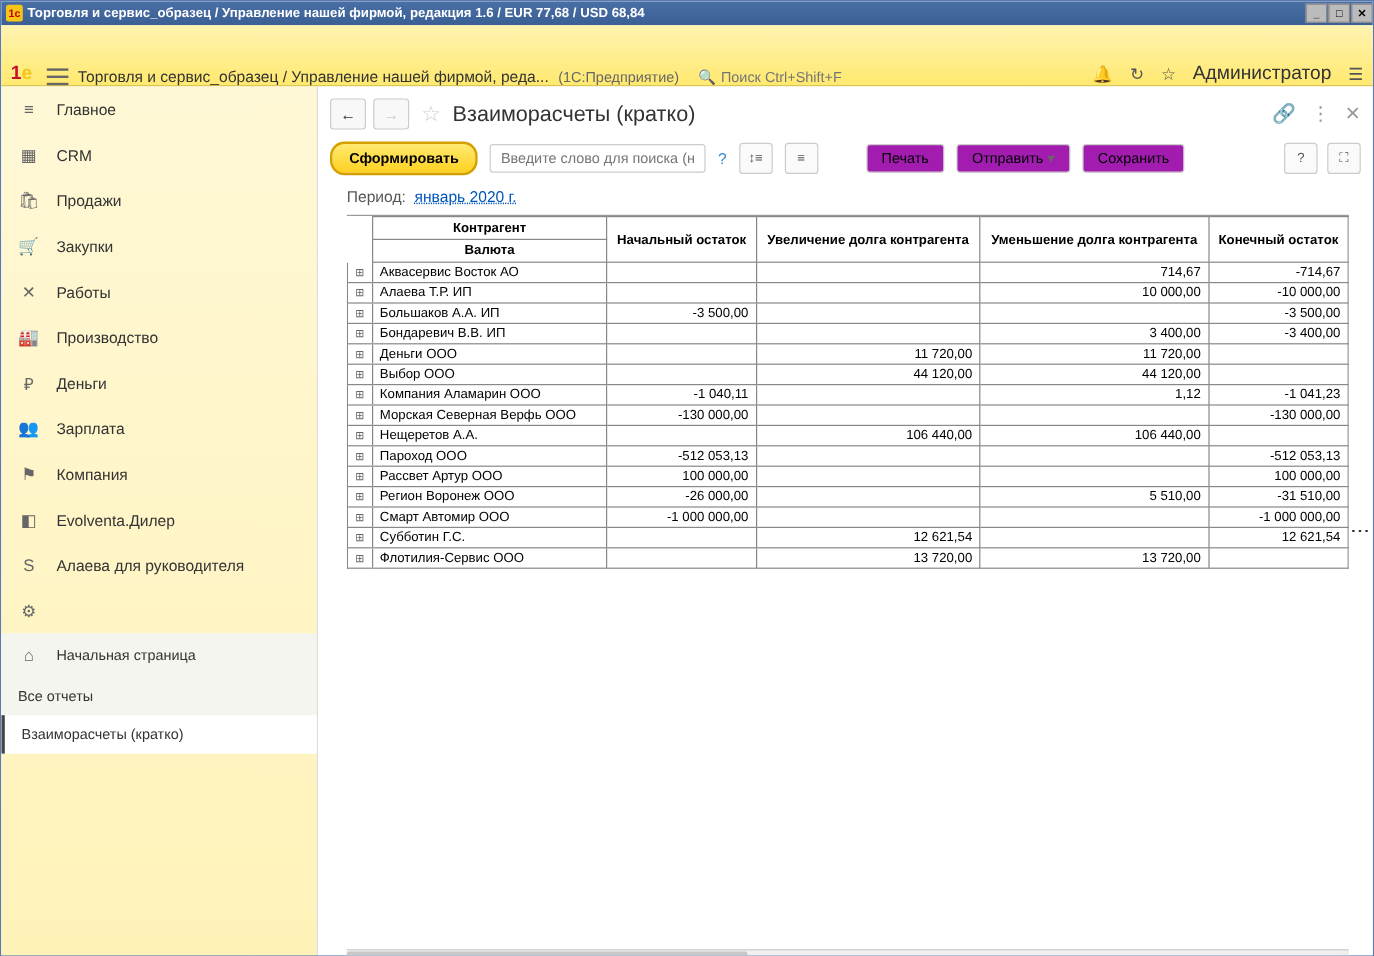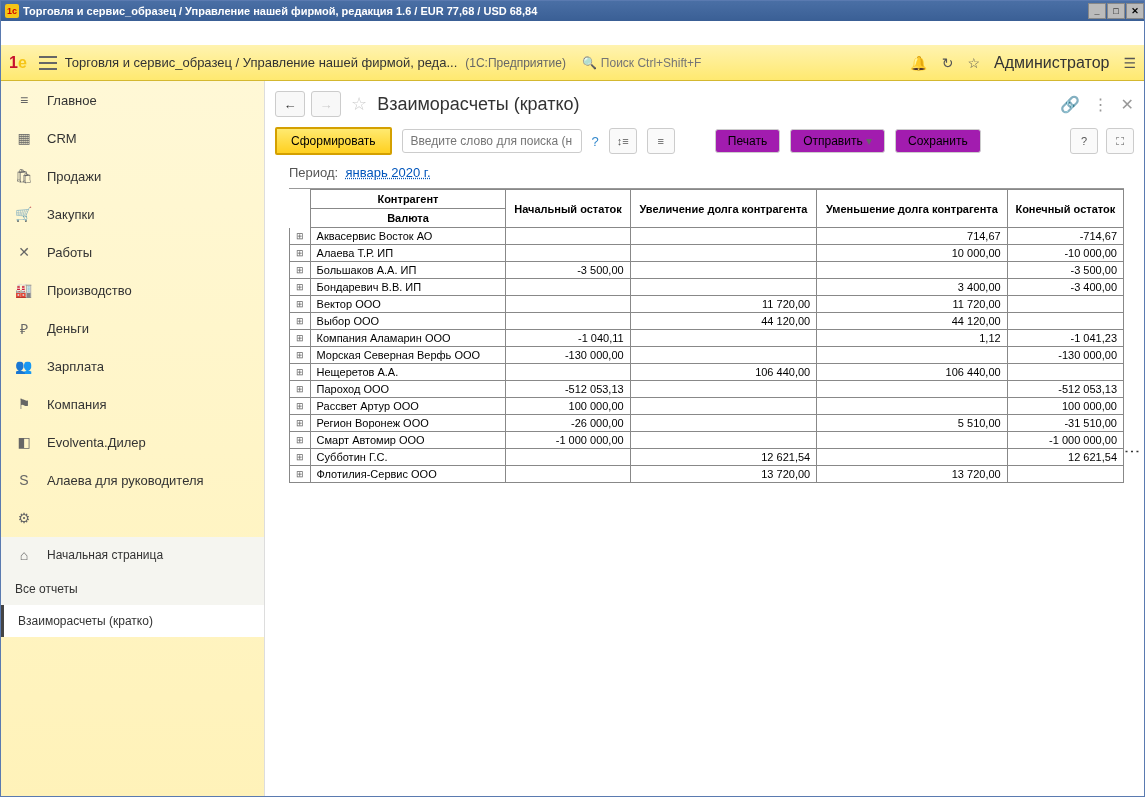--- a/index.html
+++ b/index.html
@@ -19,28 +19,27 @@
   display: flex;
   align-items: center;
   padding-left: 4px;
   font-size: 11px;
   font-weight: bold;
 }
 .titlebar .logo { width: 14px; height: 14px; background: #f5c518; border-radius: 2px; margin-right: 4px; display:inline-flex;align-items:center;justify-content:center;color:#c00;font-size:9px;}
 .titlebar .win-controls { margin-left: auto; display: flex; }
 .titlebar .win-btn { width: 18px; height: 16px; background: #bbb; border:1px solid #888; margin-left:1px; display:flex;align-items:center;justify-content:center;font-size:9px;color:#000;cursor:pointer;}
 .toolbar {
-  height: 36px;
+  height: 51px;
   background: linear-gradient(#fff3b0, #ffe970);
   border-bottom: 1px solid #d4b830;
   display: flex;
-  align-items: center;
+  align-items: flex-end;
   padding: 0 8px;
   gap: 8px;
-  margin-top: 24px;
 }
 .logo1c { font-weight:bold; color:#c8102e; font-size:16px; margin-right:4px;}
 .toolbar .burger { width:18px;height:14px;cursor:pointer;display:flex;flex-direction:column;justify-content:space-between;}
 .toolbar .burger span{height:2px;background:#666;}
 .toolbar .crumb { color:#333; font-size:13px; }
 .toolbar .app-tag { color: #666; }
 .toolbar .search-wrap { display:flex;align-items:center;gap:4px;color:#999;margin-left:8px;}
 .toolbar .search-input { border:none;background:transparent;color:#999;font-size:12px;width:140px;}
 .toolbar .right-icons{margin-left:auto;display:flex;align-items:center;gap:14px;color:#555;font-size:14px;}
 .toolbar .right-icons .ico{cursor:pointer;}
@@ -66,21 +65,21 @@
 .side-secondary .side-item { background:#f5f5f0; padding:9px 14px; font-size:12px;}
 .side-secondary .side-item.active { background:#fff; border-left:3px solid #444;}
 .content { flex:1; background:#fff; display:flex;flex-direction:column; padding:6px 10px 6px 10px; position:relative;}
 .page-header { display:flex;align-items:center;gap:6px;padding:4px 0 8px 0;}
 .nav-btn { width:30px;height:26px;border:1px solid #ccc;background:#f8f8f8;border-radius:3px;cursor:pointer;display:flex;align-items:center;justify-content:center;font-size:13px;color:#333;}
 .star{color:#ccc;font-size:18px;cursor:pointer;margin:0 4px;}
 .page-title { font-size:18px; color:#333; font-weight:normal;}
 .head-right{margin-left:auto;display:flex;gap:12px;color:#999;font-size:16px;align-items:center;}
 .head-right .ico{cursor:pointer;}
 .action-bar { display:flex;align-items:center;gap:10px;padding:2px 0 8px 0;}
-.btn-primary { background:linear-gradient(#ffea70,#ffd020);border:2px solid #d4a000;border-radius:2px;padding:5px 14px;font-weight:normal;font-size:12px;cursor:pointer;}
+.btn-primary { background:linear-gradient(#ffea70,#ffd020);border:2px solid #d4a000;border-radius:12px;padding:5px 14px;font-weight:bold;font-size:12px;cursor:pointer;}
 .search-box { border:1px solid #ccc;border-radius:3px;padding:4px 8px;color:#aaa;font-size:12px;width:180px;}
 .qmark{color:#3388cc;font-size:13px;cursor:pointer;}
 .ico-btn{border:1px solid #ccc;background:#fafafa;border-radius:3px;width:28px;height:26px;cursor:pointer;display:flex;align-items:center;justify-content:center;font-size:11px;color:#555;}
 .btn{border:1px solid #ccc;background:#a21caf;border-radius:3px;padding:4px 12px;font-size:12px;cursor:pointer;}
 .btn.drop::after{content:" ▾";color:#666;}
 .period-line { padding:2px 0 8px 14px;font-size:13px;color:#555;}
 .period-line a { color:#0055bb;text-decoration:underline dotted;}
 .grid-wrap{flex:1;overflow:auto;border-top:1px solid #999;position:relative;margin-left:14px;margin-right:10px;}
 table.grid{border-collapse:collapse;width:100%;font-size:11px;}
 table.grid th{border:1px solid #888;background:#fff;padding:3px 6px;font-weight:bold;text-align:center;}
@@ -272,21 +271,21 @@
             <tr>
               <td class="exp">⊞</td>
               <td class="name">Бондаревич В.В. ИП</td>
               <td class="num"></td>
               <td class="num"></td>
               <td class="num">3 400,00</td>
               <td class="num">-3 400,00</td>
             </tr>
             <tr>
               <td class="exp">⊞</td>
-              <td class="name">Вектор ООО</td>
+              <td class="name">Деньги ООО</td>
               <td class="num"></td>
               <td class="num">11 720,00</td>
               <td class="num">11 720,00</td>
               <td class="num"></td>
             </tr>
             <tr>
               <td class="exp">⊞</td>
               <td class="name">Выбор ООО</td>
               <td class="num"></td>
               <td class="num">44 120,00</td>

